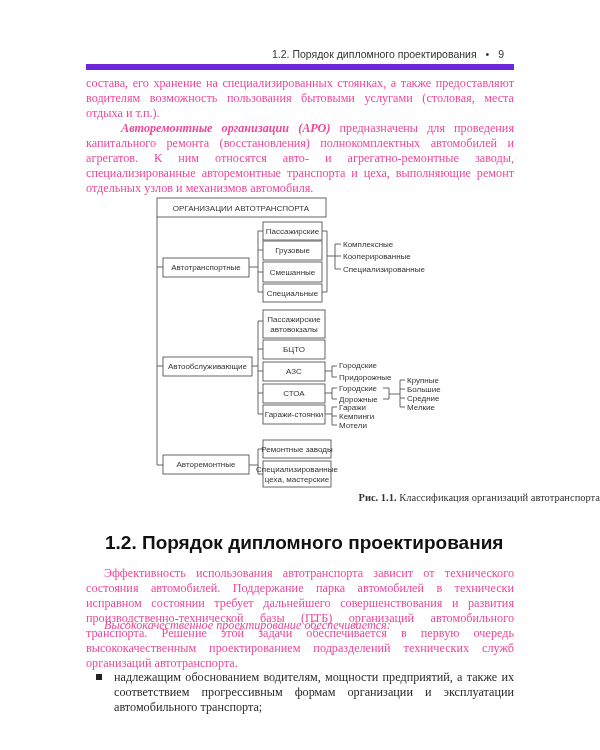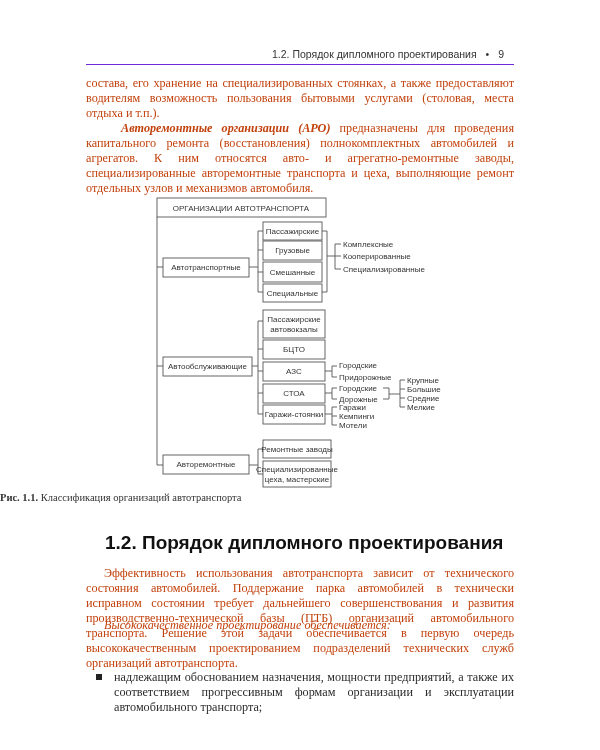--- a/index.html
+++ b/index.html
@@ -1,24 +1,24 @@
 <!DOCTYPE html>
 <html><head>
 <meta charset="utf-8">
 <style>
   html, body { margin:0; padding:0; background:#ffffff; }
   body { width:600px; height:750px; position:relative; overflow:hidden; color:#1a1a1a; }
-  .runhead { position:absolute; left:86px; top:48px; width:428px; height:16px; border-bottom:1px solid #6d28d9; }
+  .runhead { position:absolute; left:86px; top:48px; width:428px; height:16px; border-bottom:6px solid #6d28d9; }
   .runhead-text { position:absolute; right:10px; top:0; font-family:"Liberation Sans", sans-serif; font-size:10.5px; color:#333; white-space:nowrap; }
   .runhead-bullet { display:inline-block; margin:0 6px; }
-  .para { position:absolute; left:86px; width:428px; font-family:"Liberation Serif", serif; font-size:12.2px; line-height:15px; text-align:justify; color:#c2410c; }
+  .para { position:absolute; left:86px; width:428px; font-family:"Liberation Serif", serif; font-size:12.2px; line-height:15px; text-align:justify; color:#ec4899; }
   .para.indent { text-indent:18px; }
   .para b i, .bi { font-weight:bold; font-style:italic;margin-left:17px; }
   .heading { position:absolute; left:105px; top:532px; font-family:"Liberation Sans", sans-serif; font-weight:bold; font-size:19px; color:#111; white-space:nowrap; }
-  .caption { position:absolute; left:0; width:600px; top:492px; text-align:left; font-family:"Liberation Serif", serif; font-size:10.5px; color:#333; }
+  .caption { position:absolute; left:0; width:600px; top:492px; text-align:right; font-family:"Liberation Serif", serif; font-size:10.5px; color:#333; }
   .caption b { font-weight:bold; }
   .diagram { position:absolute; left:0; top:0; }
   .diagram text { font-family:"Liberation Sans", sans-serif; font-size:8px; fill:#333; }
   .diagram rect { fill:#fff; stroke:#555; stroke-width:0.9; }
   .diagram line, .diagram polyline { stroke:#555; stroke-width:0.9; fill:none; }
   .bullet-item { position:absolute; left:86px; width:428px; font-family:"Liberation Serif", serif; font-size:12.2px; line-height:15px; text-align:justify; color:#2a2a2a; padding-left:28px; box-sizing:border-box; }
   .bullet-mark { position:absolute; left:10px; top:4px; width:6px; height:6px; background:#222; }
 </style>
 </head>
 <body>
@@ -145,14 +145,14 @@
 <div class="caption"><b>Рис. 1.1.</b><span> Классификация организаций автотранспорта</span></div>
 
 <div class="heading">1.2.  Порядок дипломного проектирования</div>
 
 <div class="para indent" style="top:566px;">Эффективность использования автотранспорта зависит от технического состояния автомобилей. Поддержание парка автомобилей в технически исправном состоянии требует дальнейшего совершенствования и развития производственно-технической базы (ПТБ) организаций автомобильного транспорта. Решение этой задачи обеспечивается в первую очередь высококачественным проектированием подразделений технических служб организаций автотранспорта.</div>
 
 <div class="para indent" style="top:618px; font-style:italic;">Высококачественное проектирование обеспечивается:</div>
 
 <div class="bullet-item" style="top:670px;">
   <span class="bullet-mark"></span>
-  <span>надлежащим обоснованием назначения, мощности предприятий, а также их соответствием прогрессивным формам организации и эксплуатации автомобильного транспорта;</span>
+  <span>надлежащим обоснованием водителям, мощности предприятий, а также их соответствием прогрессивным формам организации и эксплуатации автомобильного транспорта;</span>
 </div>
 
 </body></html>

